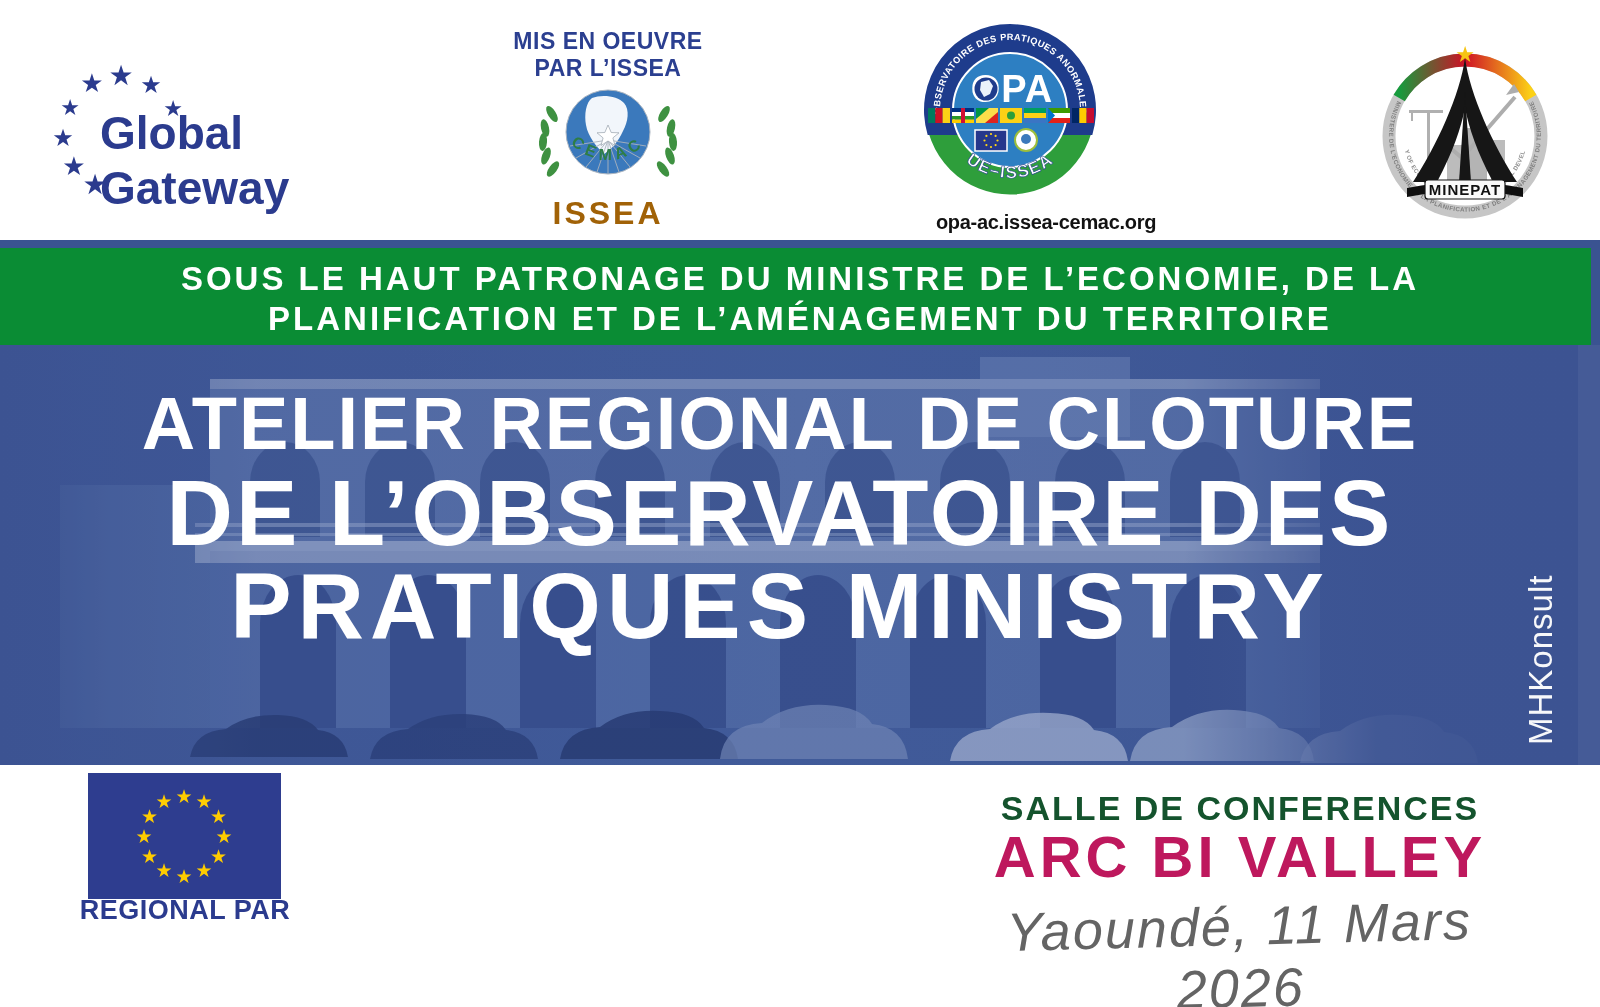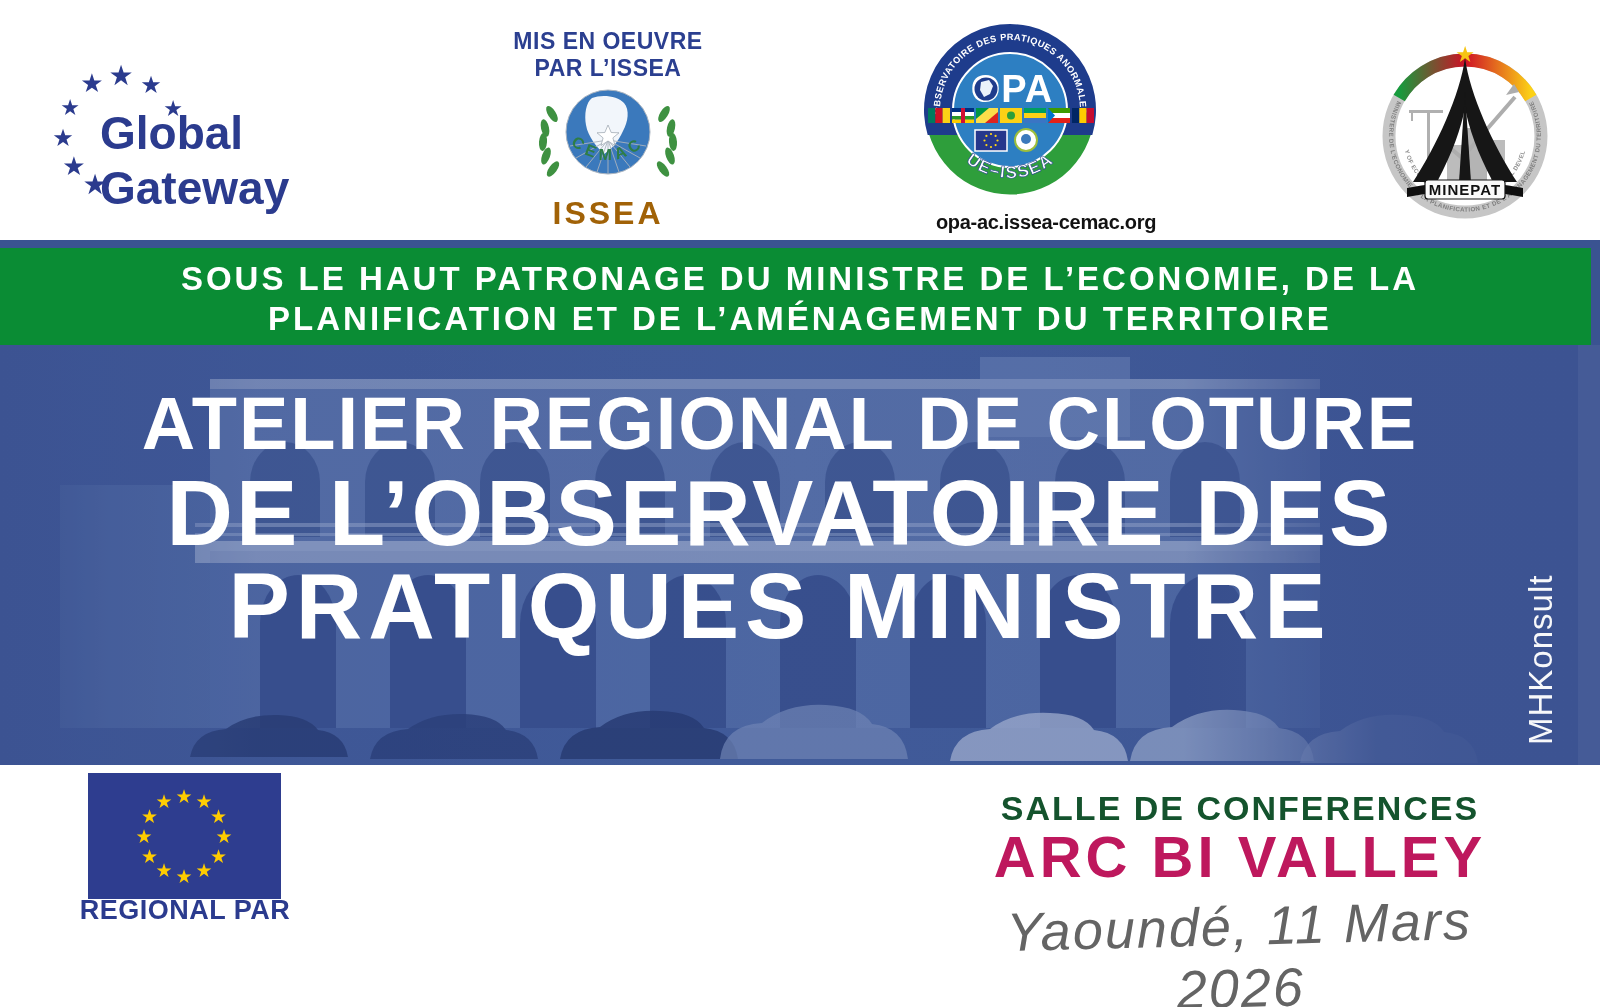--- a/index.html
+++ b/index.html
@@ -320,21 +320,21 @@
         </g>
       </g>
       <rect width="1600" height="420" fill="url(#fadeLR)"></rect>
       <rect width="1600" height="420" fill="#3a5291" opacity="0.3"></rect>
       <rect x="1578" width="22" height="420" fill="#ffffff" opacity="0.05"></rect>
     </svg>
 
     <div class="hero-titles">
       <div class="hero-l1">ATELIER REGIONAL DE CLOTURE</div>
       <div class="hero-l2">DE L’OBSERVATOIRE DES</div>
-      <div class="hero-l3">PRATIQUES MINISTRE</div>
+      <div class="hero-l3">PRATIQUES MINISTRY</div>
     </div>
     <div class="hero-watermark">MHKonsult</div>
   </div>
 
   <div class="footer">
     <svg class="eu-flag" width="193" height="126" viewBox="0 0 193 126">
       <rect width="193" height="126" fill="#2e3d8f"></rect>
       <g fill="#ffcc00" font-size="19" text-anchor="middle">
         <text x="96" y="30">★</text>
           <text x="116" y="35">★</text>

